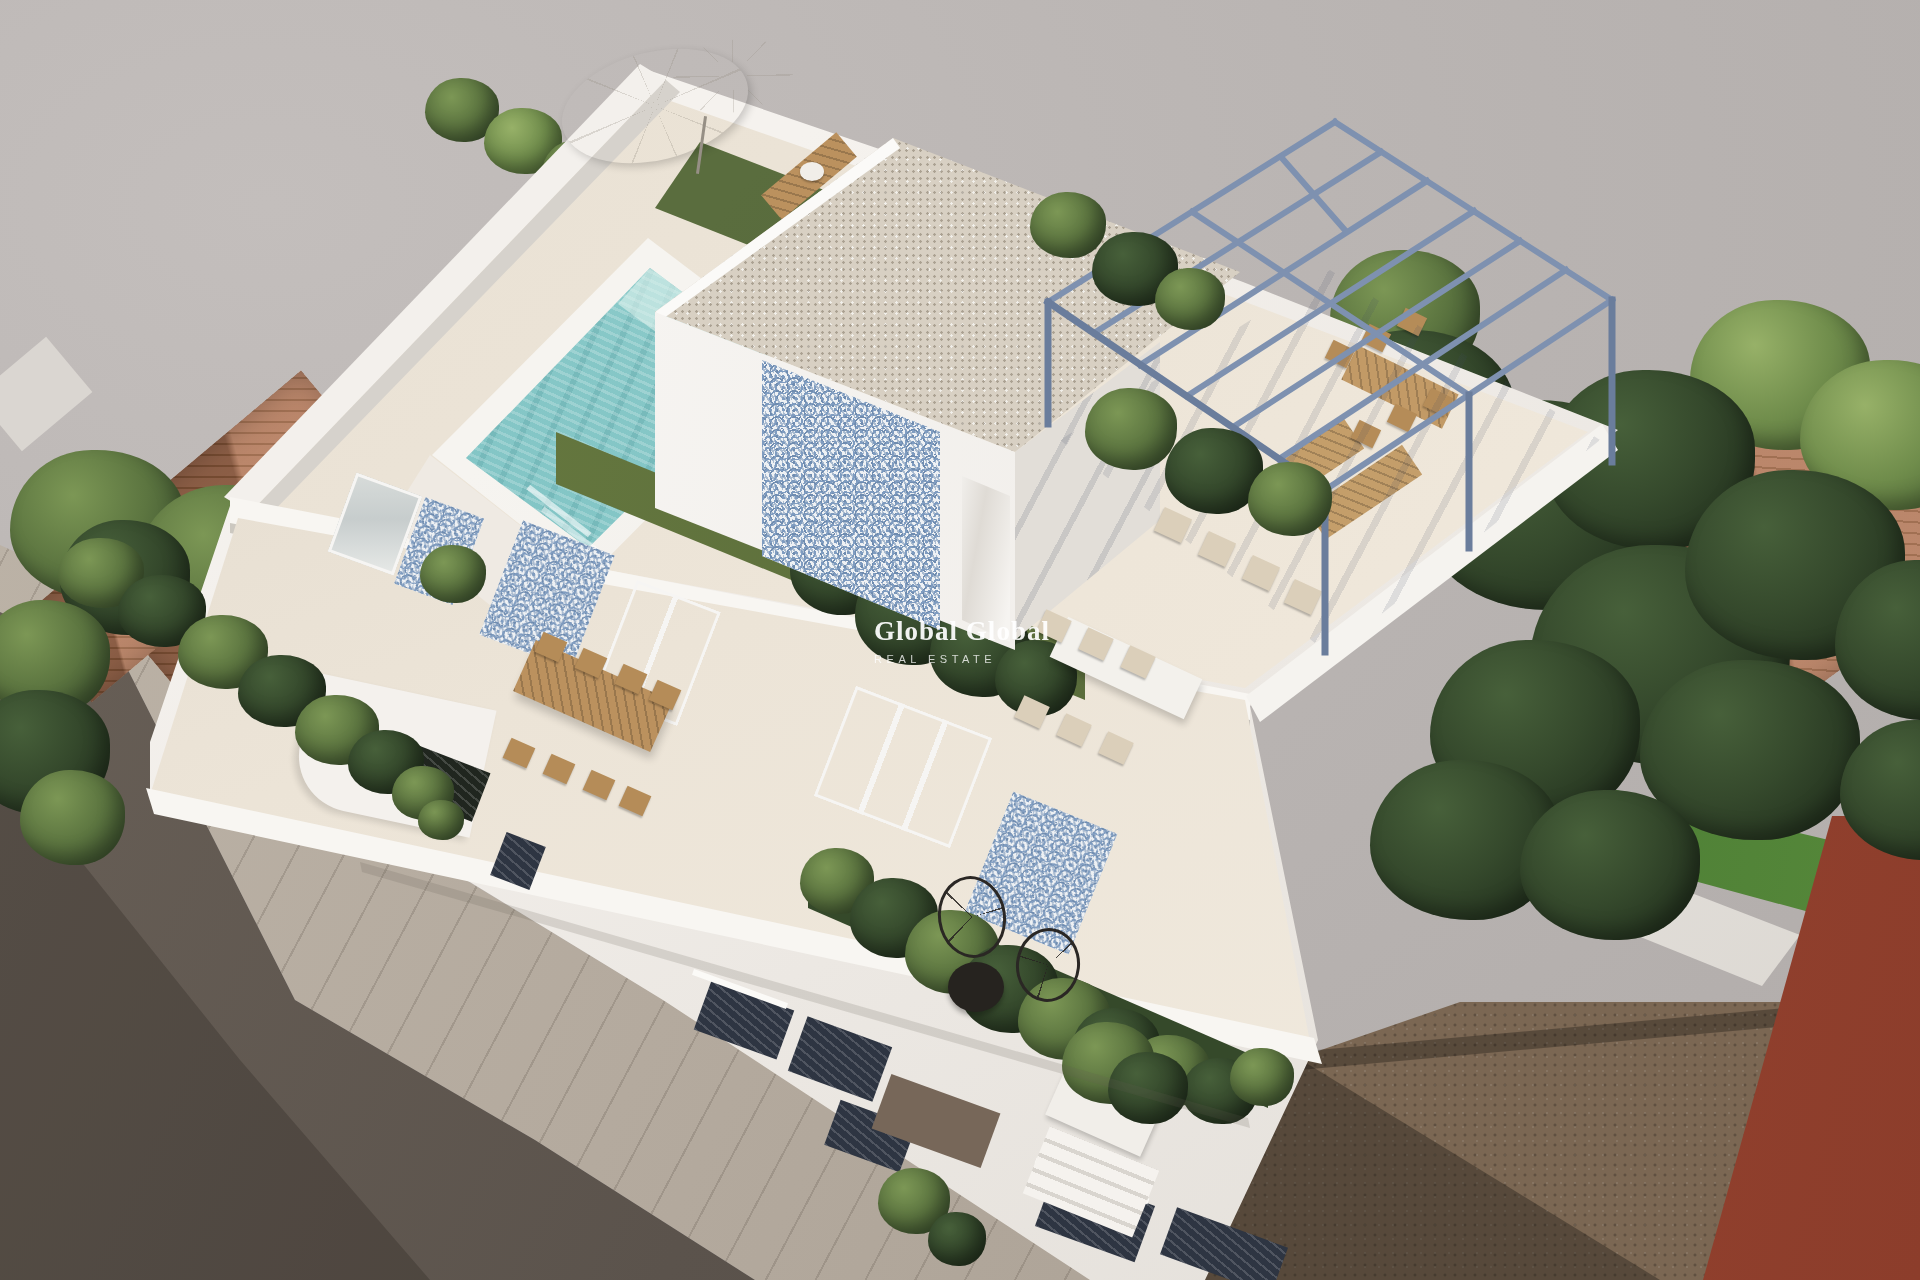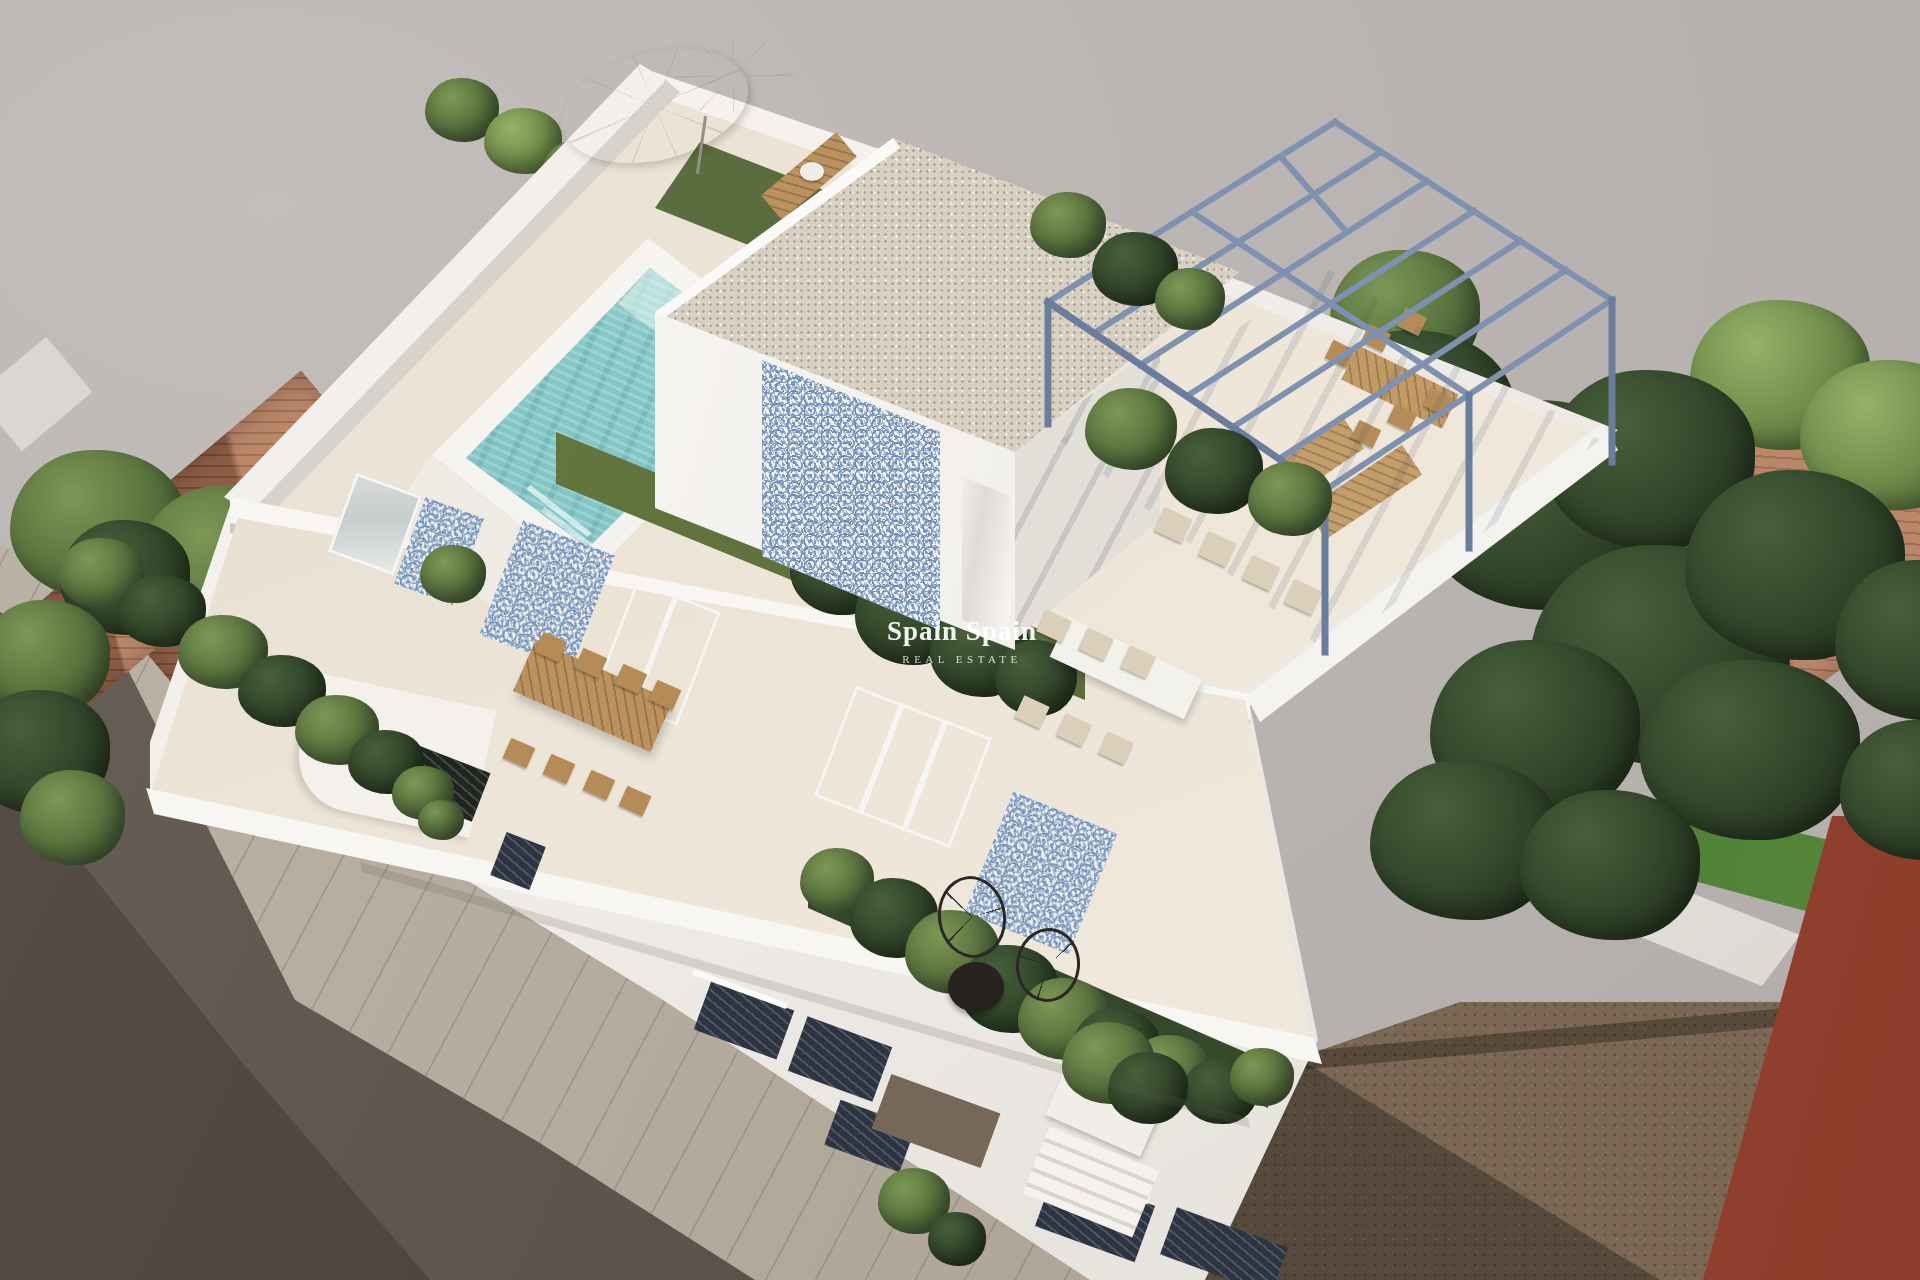--- a/index.html
+++ b/index.html
@@ -30,21 +30,21 @@
   .chair-cream{background:#dbcfba;box-shadow:0 2px 2px rgba(0,0,0,.25);}
   .gravel{background-color:var(--c-gravel,#d8d0c3);background-image:
       radial-gradient(rgba(125,114,97,.5) 1px, transparent 1.5px),
       radial-gradient(rgba(255,255,255,.65) 1px, transparent 1.4px);
       background-size:7px 7px,11px 11px;}
   .glass{background:linear-gradient(160deg,#d8dcda 0%,#c7cdcd 45%,#e8eae8 100%);
       box-shadow:inset 0 0 0 3px #f6f5f3;}
   .wm-title{font-family:"Liberation Serif",serif;font-size:27px;font-weight:600;
       color:rgba(255,255,255,.93);letter-spacing:1px;text-align:center;white-space:nowrap;}
   .wm-sub{font-size:11px;letter-spacing:4.5px;color:rgba(255,255,255,.78);
-      text-align:center;margin-top:6px;white-space:nowrap;font-family:Liberation Serif, serif;}
+      text-align:left;margin-top:6px;white-space:nowrap;}
 </style>
 </head>
 <body>
 
 <div id="stage">
 
   <div class="q" style="clip-path:polygon(0 545px,210px 640px,400px 840px,680px 1010px,1095px 1280px,755px 1280px,535px 1140px,295px 1000px,128px 670px,0 612px);
               background:linear-gradient(115deg,#bdb4a8 0%,var(--c-sidewalk,#b4aa9e) 45%,#a79d91 100%);"></div>
   <div class="q" style="clip-path:polygon(0 545px,210px 640px,400px 840px,680px 1010px,1095px 1280px,755px 1280px,535px 1140px,295px 1000px,128px 670px,0 612px);
               background:repeating-linear-gradient(118deg, rgba(80,70,60,.20) 0 2px, transparent 2px 44px);"></div>
@@ -287,17 +287,17 @@
   </svg>
 
   <div class="blob tree-mid" style="left:1085px;top:388px;width:92px;height:82px;"></div>
   <div class="blob tree-dark" style="left:1165px;top:428px;width:98px;height:86px;"></div>
   <div class="blob tree-mid" style="left:1248px;top:462px;width:84px;height:74px;"></div>
   <div class="blob tree-mid" style="left:1030px;top:192px;width:76px;height:66px;"></div>
   <div class="blob tree-dark" style="left:1092px;top:232px;width:86px;height:74px;"></div>
   <div class="blob tree-mid" style="left:1155px;top:268px;width:70px;height:62px;"></div>
 
   <div class="abs" style="left:962px;top:640px;transform:translate(-50%,-50%);text-align:center;">
-    <div class="wm-title">Spain Spain</div>
+    <div class="wm-title">Global Global</div>
     <div class="wm-sub">REAL ESTATE</div>
   </div>
 
 </div>
 
 </body></html>

